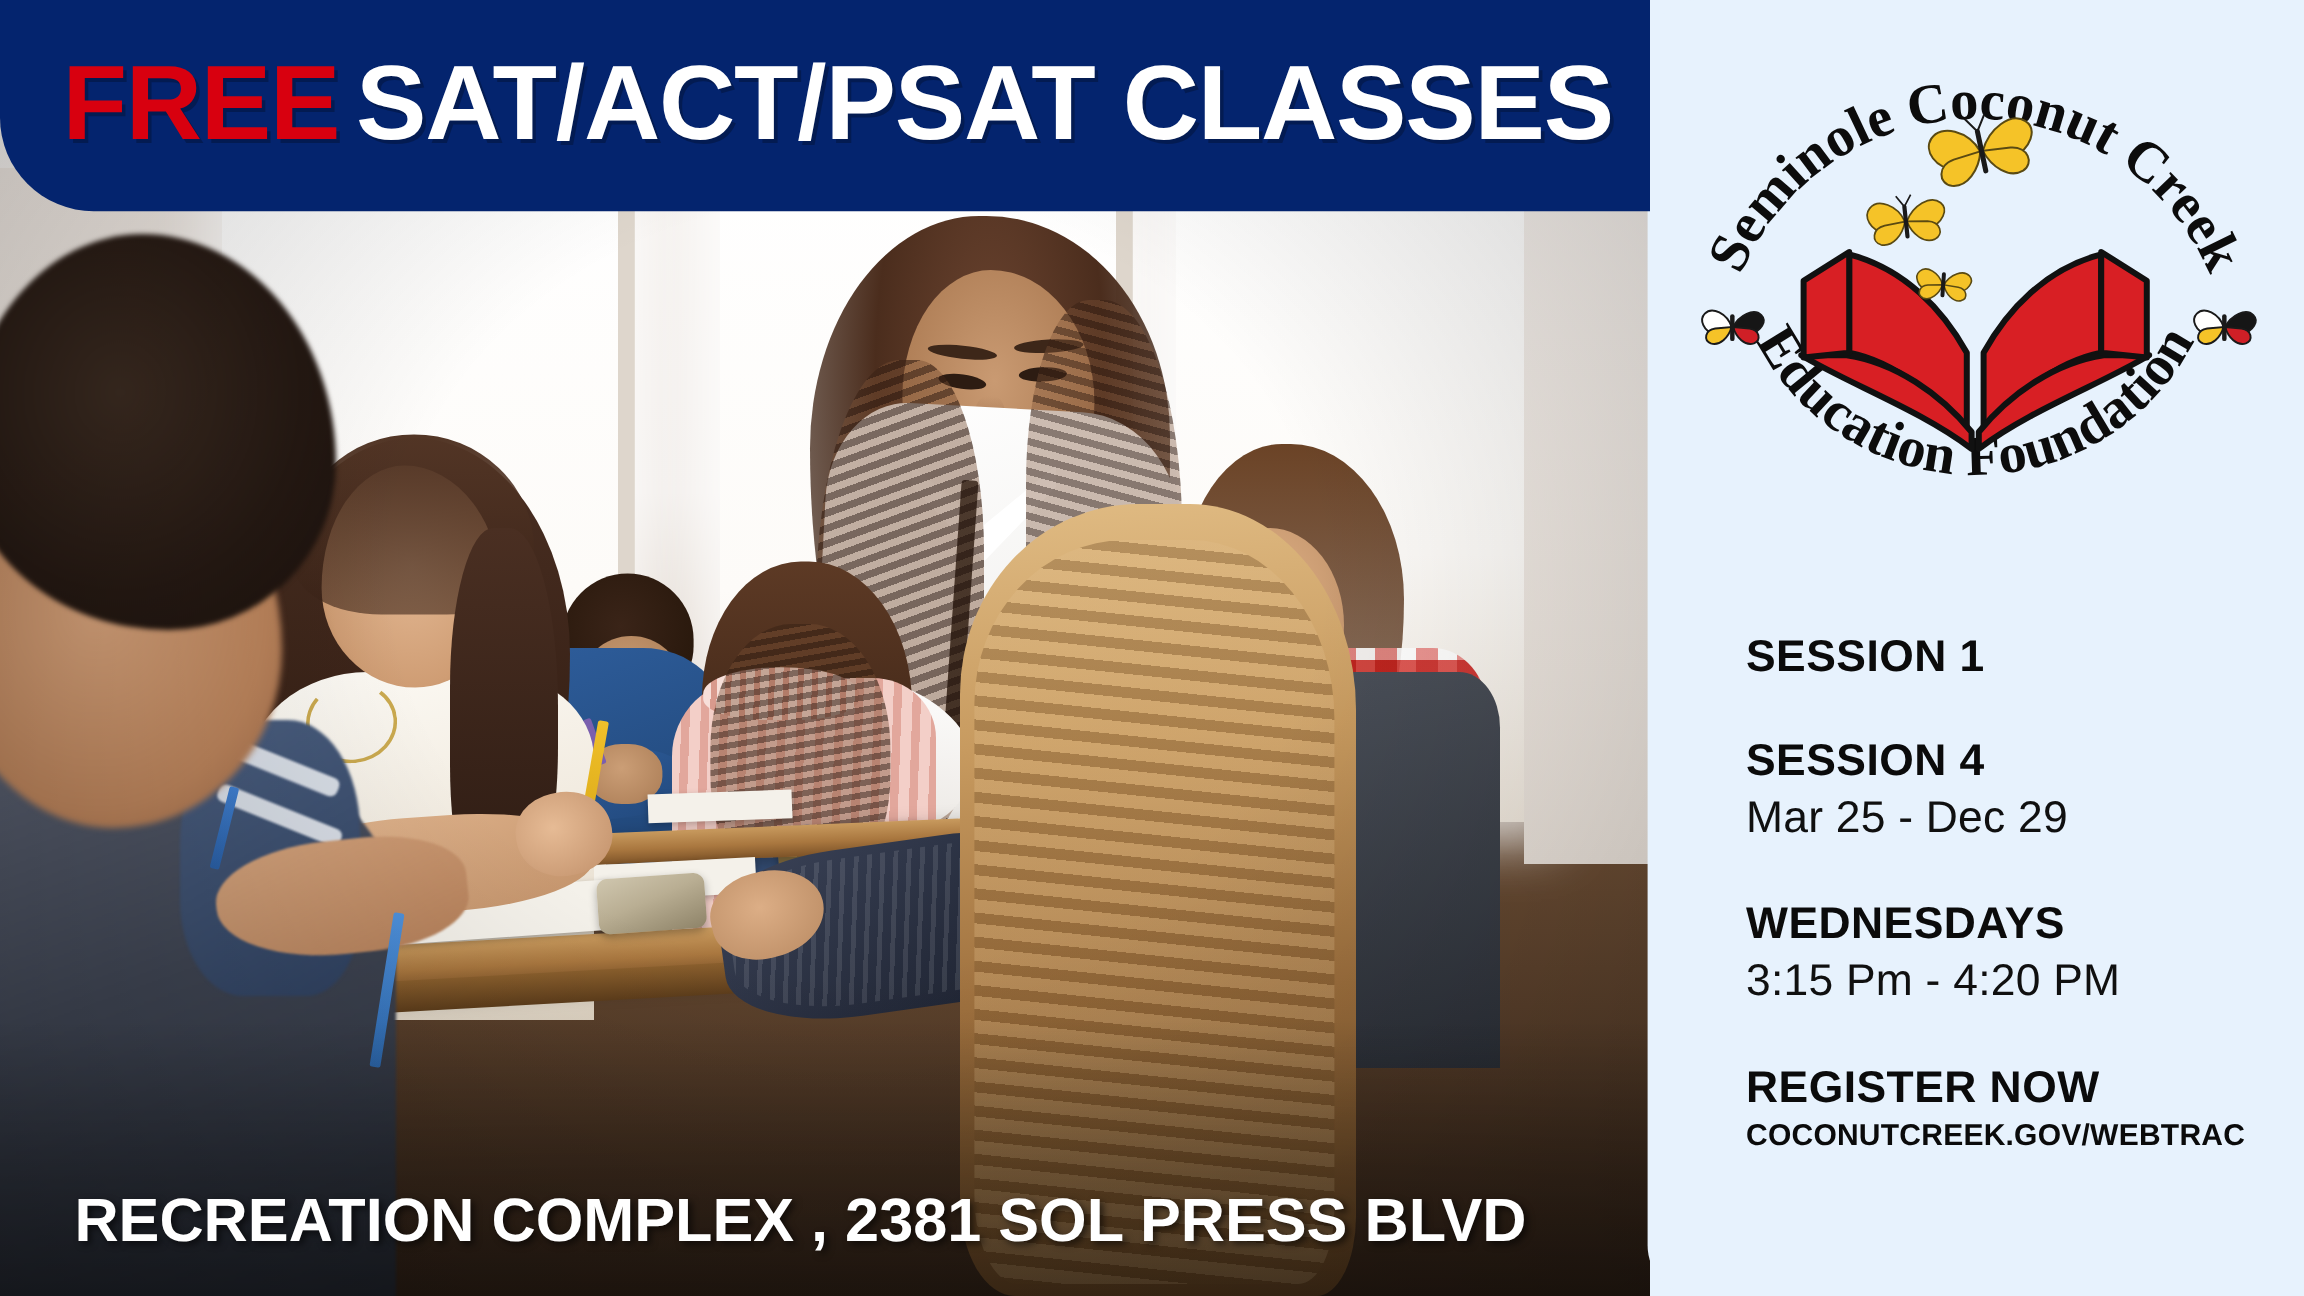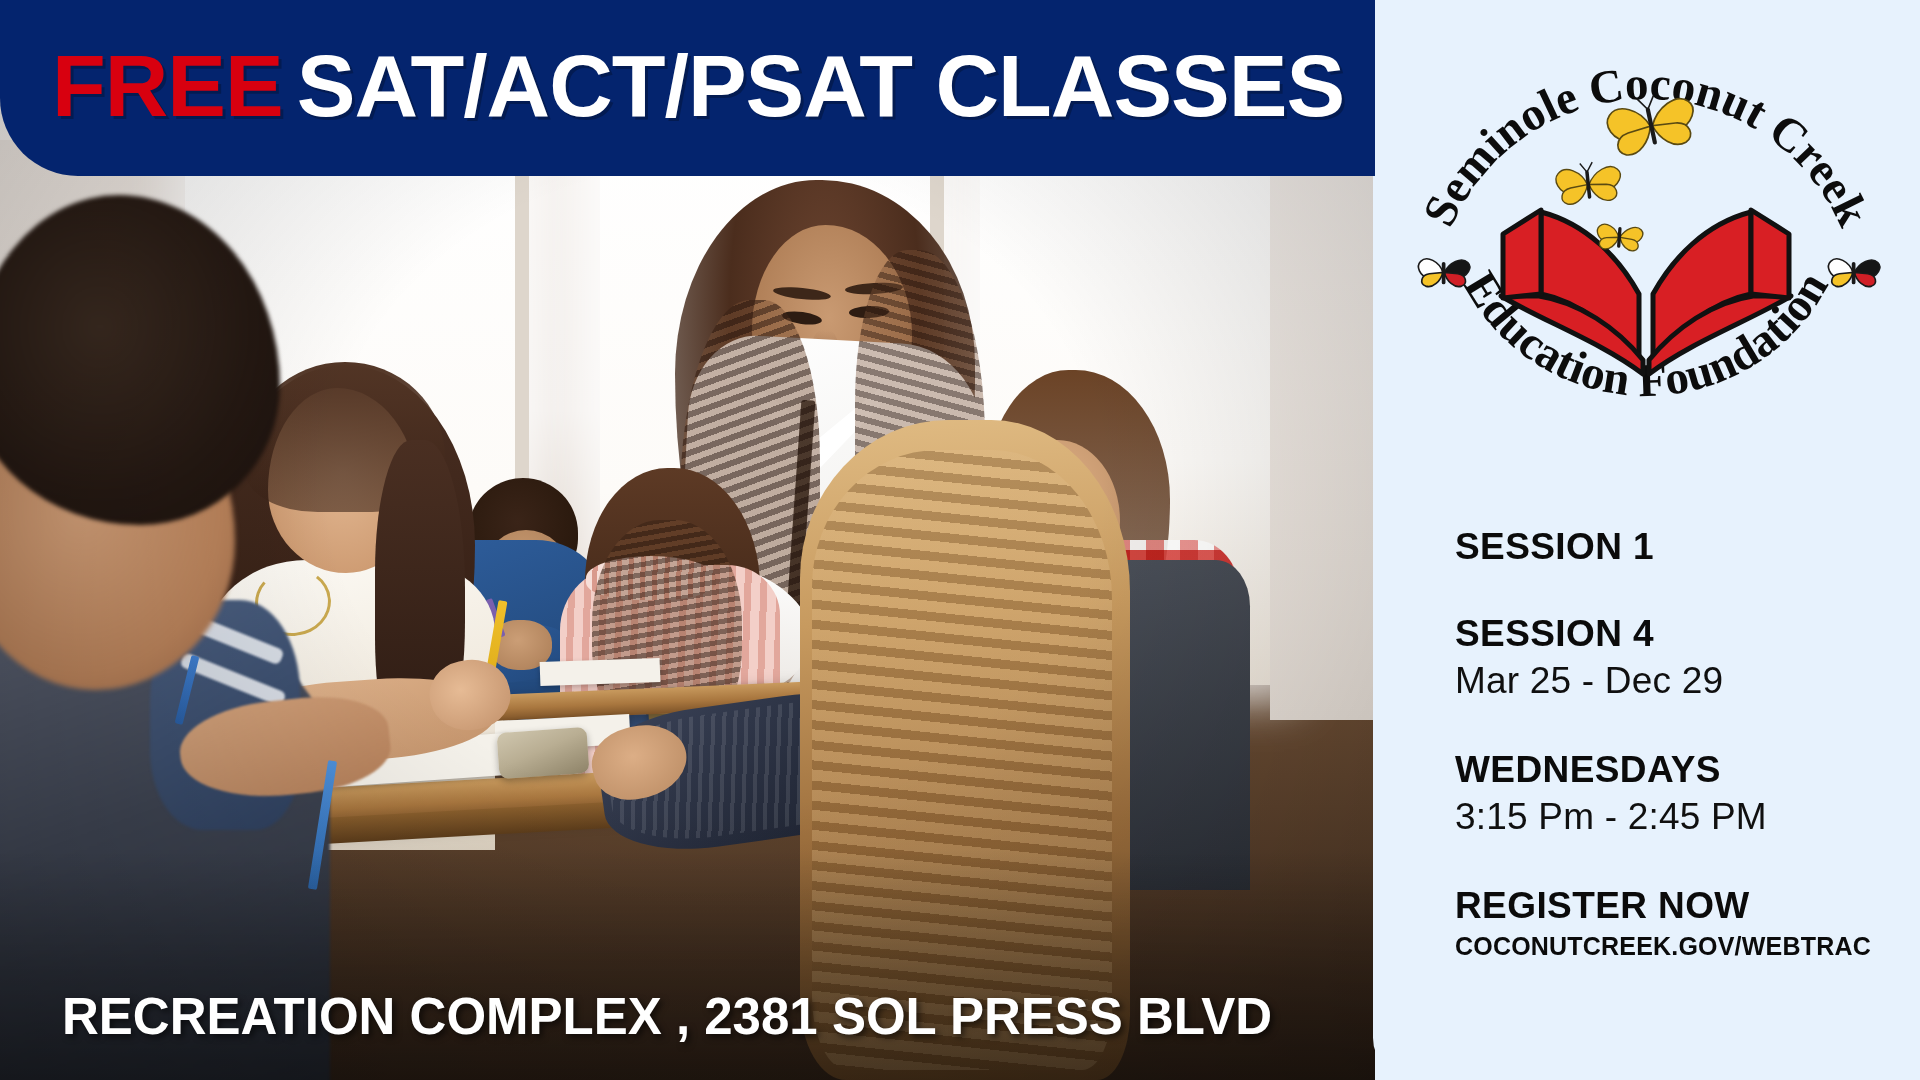--- a/index.html
+++ b/index.html
@@ -714,21 +714,21 @@
         <div class="info-head">SESSION 1</div>
       </div>
 
       <div class="info-block">
         <div class="info-head">SESSION 4</div>
         <div class="info-sub">Mar 25 - Dec 29</div>
       </div>
 
       <div class="info-block">
         <div class="info-head">WEDNESDAYS</div>
-        <div class="info-sub">3:15 Pm - 2:45 PM</div>
+        <div class="info-sub">3:15 Pm - 4:20 PM</div>
       </div>
 
       <div class="info-block">
         <div class="info-head">REGISTER NOW</div>
         <div class="info-url">COCONUTCREEK.GOV/WEBTRAC</div>
       </div>
 
     </div>
   </div>
 

